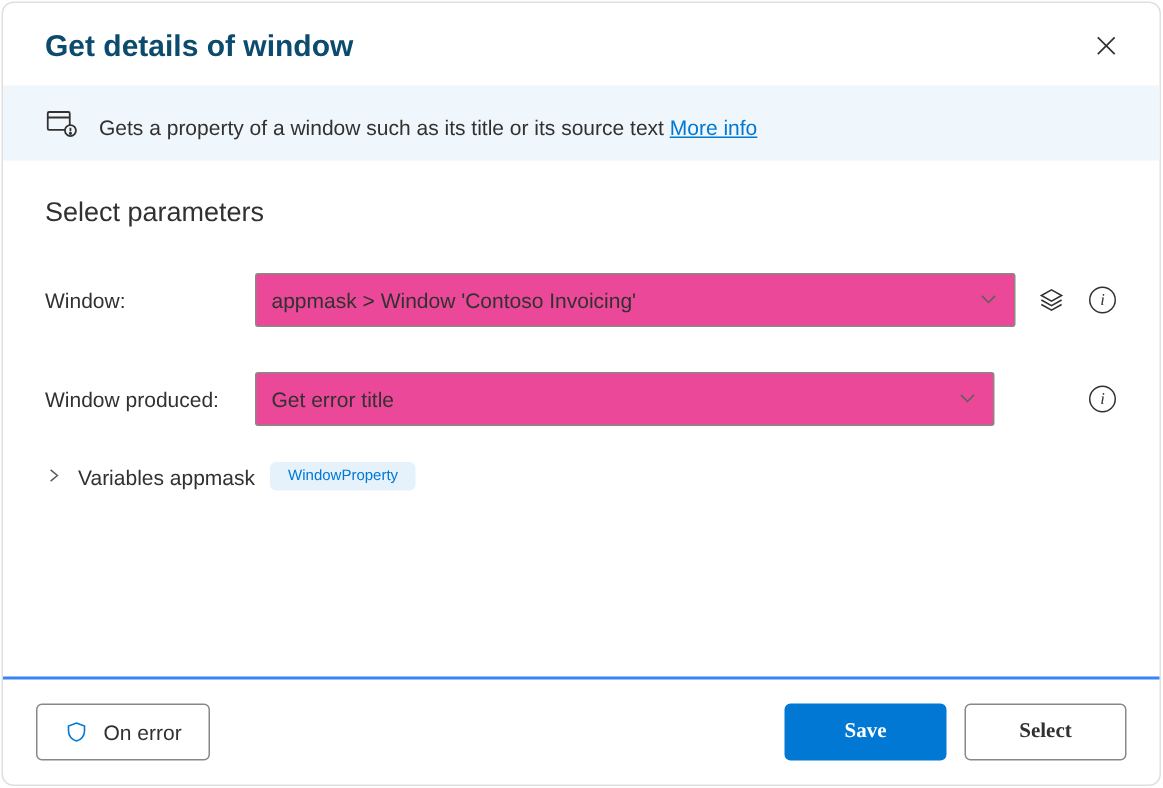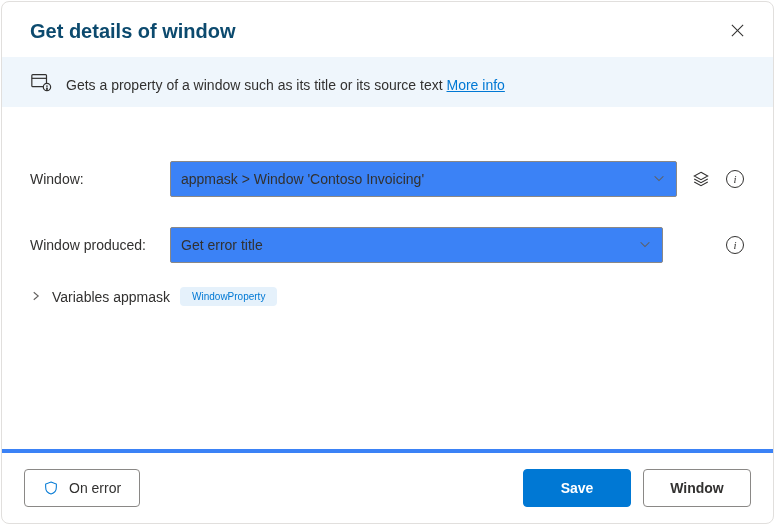--- a/index.html
+++ b/index.html
@@ -78,21 +78,21 @@
     .dropdown {
       flex: 1;
       height: 36px;
       border: 1px solid #8a8886;
       border-radius: 2px;
       display: flex;
       align-items: center;
       justify-content: space-between;
       padding: 0 10px;
       cursor: pointer;
-      background: #3b82f6;
+      background: #ec4899;
       max-width: 520px;
     }
     .dropdown-text {
       font-size: 14px;
       color: #323130;
     }
     .chevron {
       color: #605e5c;
     }
     .icon-group {
@@ -138,21 +138,21 @@
     }
     .var-chip {
       background: #e5f1fb;
       color: #0078d4;
       padding: 4px 12px;
       border-radius: 4px;
       font-size: 10px;
       cursor: pointer;
     }
     .footer {
-      border-top: 4px solid #3b82f6;
+      border-top: 2px solid #3b82f6;
       padding: 16px 22px;
       display: flex;
       align-items: center;
       justify-content: space-between;
     }
     .on-error-btn {
       height: 38px;
       border: 1px solid #8a8886;
       border-radius: 4px;
       background: #fff;
@@ -171,20 +171,21 @@
     .btn {
       height: 38px;
       min-width: 108px;
       border-radius: 4px;
       font-size: 14px;
       font-weight: 600;
       cursor: pointer;
       display: flex;
       align-items: center;
       justify-content: center;
+      font-family: Liberation Serif, serif;
     }
     .btn-primary {
       background: #0078d4;
       color: #fff;
       border: 1px solid #0078d4;
     }
     .btn-default {
       background: #fff;
       color: #323130;
       border: 1px solid #8a8886;
@@ -215,20 +216,21 @@
         <line x1="18.5" y1="15.5" x2="18.5" y2="18"></line>
         <circle cx="18.5" cy="19.5" r="0.5" fill="#323130"></circle>
       </svg>
     </span>
     <div class="banner-text">
       <span>Gets a property of a window such as its title or its source text </span><span class="banner-link">More info</span>
     </div>
   </div>
 
   <div class="content">
+    <div class="section-title">Select parameters</div>
 
     <div class="field-row">
       <div class="field-label">Window:</div>
       <div class="dropdown">
         <span class="dropdown-text">appmask &gt; Window 'Contoso Invoicing'</span>
         <span class="chevron">
           <svg width="14" height="14" viewBox="0 0 16 16" fill="none" stroke="currentColor" stroke-width="1.2">
               <polyline points="3,6 8,11 13,6"></polyline>
             </svg>
         </span>
@@ -279,17 +281,17 @@
 
   <div class="footer">
     <div class="on-error-btn">
       <svg width="16" height="16" viewBox="0 0 24 24" fill="none" stroke="#0078d4" stroke-width="1.6">
         <path d="M12 3 L20 6 V11 C20 16 16.5 20 12 21 C7.5 20 4 16 4 11 V6 Z"></path>
       </svg>
       <span>On error</span>
     </div>
     <div class="footer-right">
       <div class="btn btn-primary">Save</div>
-      <div class="btn btn-default">Window</div>
+      <div class="btn btn-default">Select</div>
     </div>
   </div>
 
 </div>
 
 </body></html>

